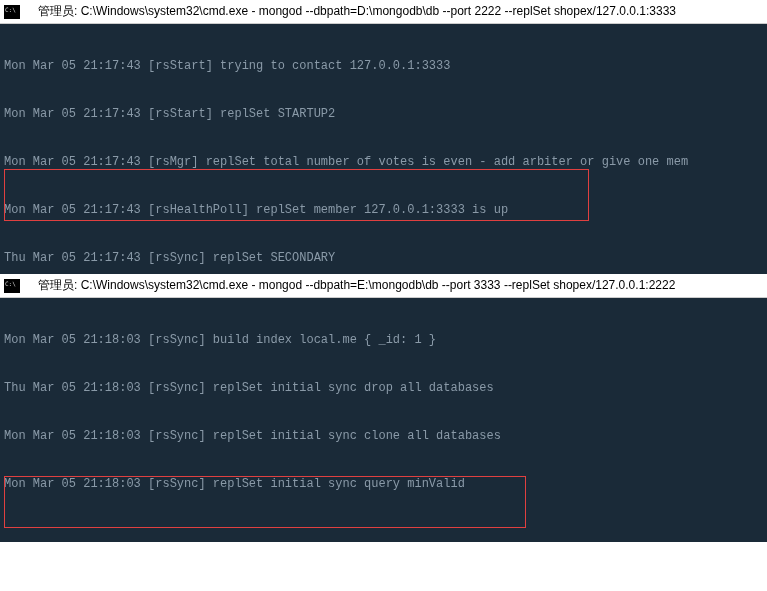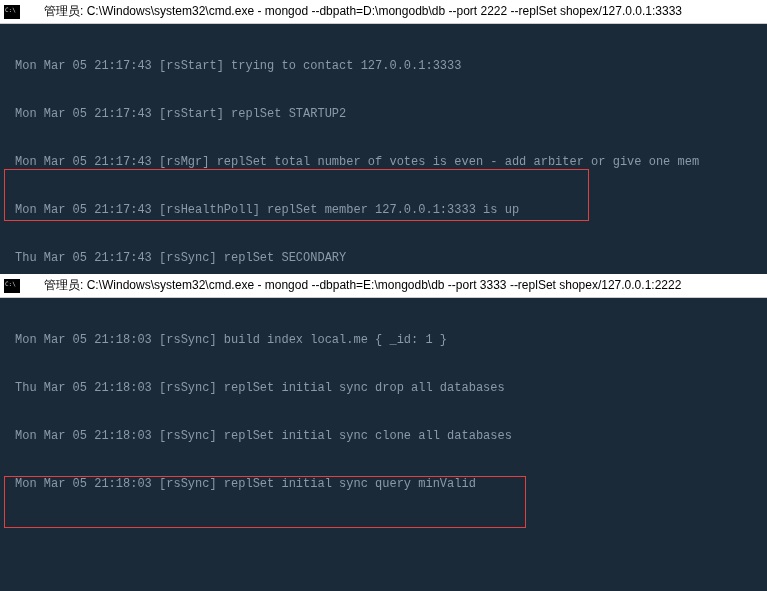--- a/index.html
+++ b/index.html
@@ -15,21 +15,21 @@
       flex-direction: column;
     }
     .titlebar {
       height: 24px;
       background: #fff;
       border-bottom: 1px solid #ccc;
       display: flex;
       align-items: center;
       padding: 8px 4px;
       font-size: 12px;
-      gap: 24px;
+      gap: 18px;
     }
     .cmd-icon {
       width: 16px;
       height: 14px;
       background: #000;
       position: relative;
       flex-shrink: 0;
     }
     .cmd-icon::after {
       content: "C:\\";
@@ -39,31 +39,31 @@
       top: 1px;
       left: 1px;
       font-family: monospace;
     }
     .title-text {
       white-space: nowrap;
       overflow: hidden;
     }
     .console {
       background: #1a2a38;
-      padding: 2px 15px;
+      padding: 2px 4px;
       font-family: "Courier New", monospace;
       font-size: 12px;
       line-height: 16px;
       color: #8a9aa8;
       white-space: pre;
       overflow: hidden;
       position: relative;
     }
     .console1 { height: 250px; }
-    .console2 { height: 293px; }
+    .console2 { height: 244px; }
     .log-line { white-space: pre; }
     .hlbox {
       position: absolute;
       border: 1px solid #e04040;
       pointer-events: none;
     }
     .box1 { left: 4px; top: 145px; width: 585px; height: 52px; }
     .box2 { left: 4px; top: 178px; width: 522px; height: 52px; }
   </style>
 </head>

